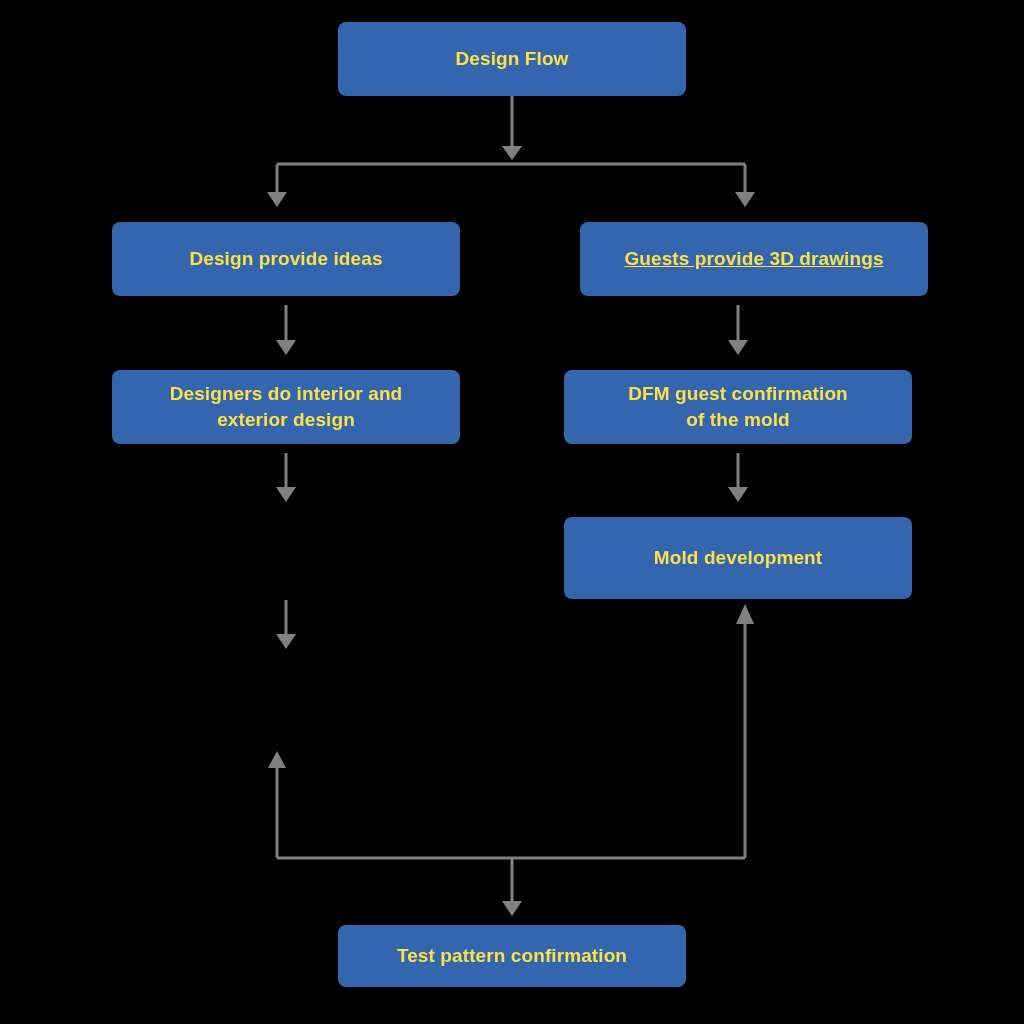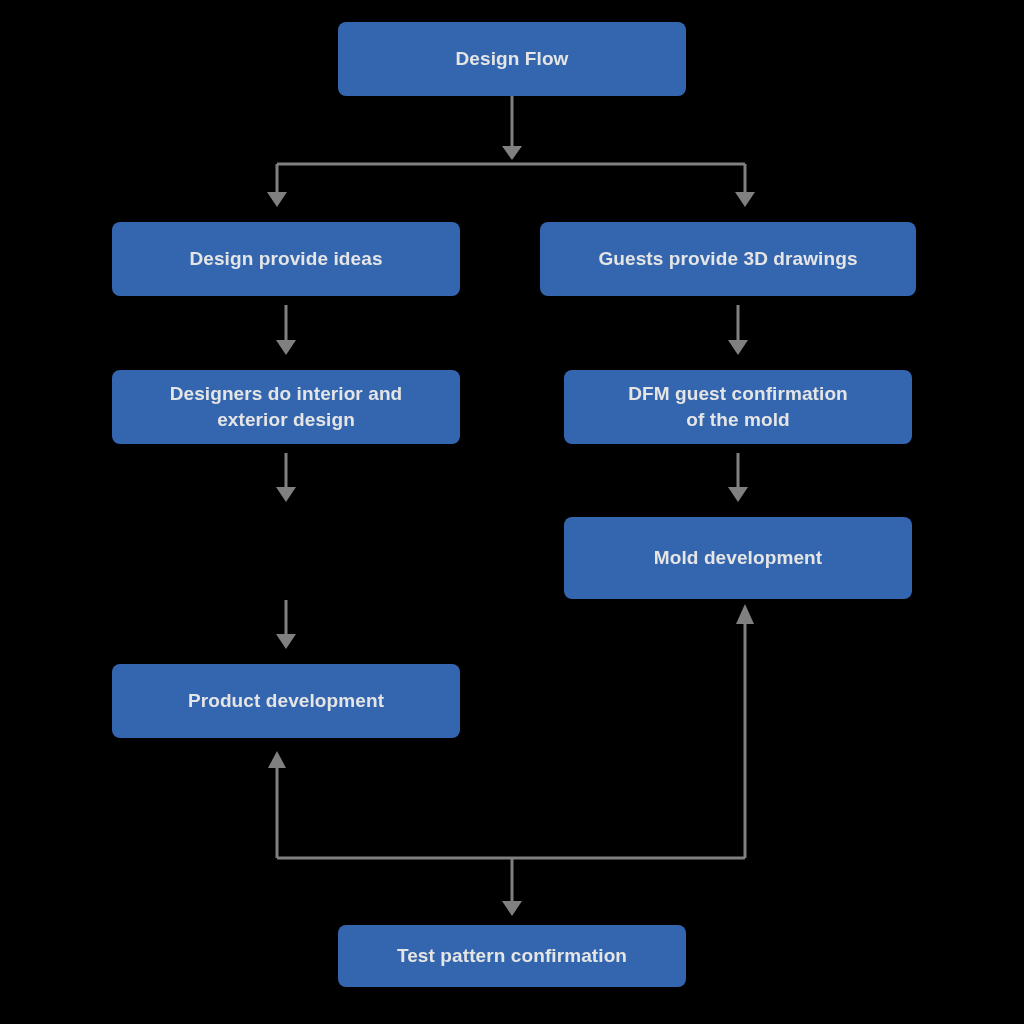--- a/index.html
+++ b/index.html
@@ -13,21 +13,21 @@
     width: 1024px;
     height: 1024px;
     background: #000000;
     overflow: hidden;
     font-family: "Liberation Sans", sans-serif;
   }
   .node {
     position: absolute;
     box-sizing: border-box;
     background: #3366AF;
-    color: #e5e5e5;
+    color: #fde047;
     border-radius: 8px;
     display: flex;
     align-items: center;
     justify-content: center;
     text-align: center;
     font-weight: bold;
     font-size: 19px;
     line-height: 1.35;
     padding: 6px 14px;
     letter-spacing: 0.1px;
@@ -128,40 +128,37 @@
   </svg>
 
   <div class="node" style="left:338px; top:22px; width:348px; height:74px;">
     <span class="node-label">Design Flow</span>
   </div>
 
   <div class="node" style="left:112px; top:222px; width:348px; height:74px;">
     <span class="node-label">Design provide ideas</span>
   </div>
 
-  <div class="node" style="left:540px; top:222px; width:376px; height:74px;">
+  <div class="node" style="left:580px; top:222px; width:348px; height:74px;text-decoration:underline;">
     <span class="node-label">Guests provide 3D drawings</span>
   </div>
 
   <div class="node" style="left:112px; top:370px; width:348px; height:74px;">
     <span class="node-label">Designers do interior and
 exterior design</span>
   </div>
 
   <div class="node" style="left:564px; top:370px; width:348px; height:74px;">
     <span class="node-label">DFM guest confirmation
 of the mold</span>
   </div>
 
 
   <div class="node" style="left:564px; top:517px; width:348px; height:82px;">
     <span class="node-label">Mold development</span>
   </div>
 
-  <div class="node" style="left:112px; top:664px; width:348px; height:74px;">
-    <span class="node-label">Product development</span>
-  </div>
 
   <div class="node" style="left:338px; top:925px; width:348px; height:62px;">
     <span class="node-label">Test pattern confirmation</span>
   </div>
 
 </div>
 
 </body></html>

